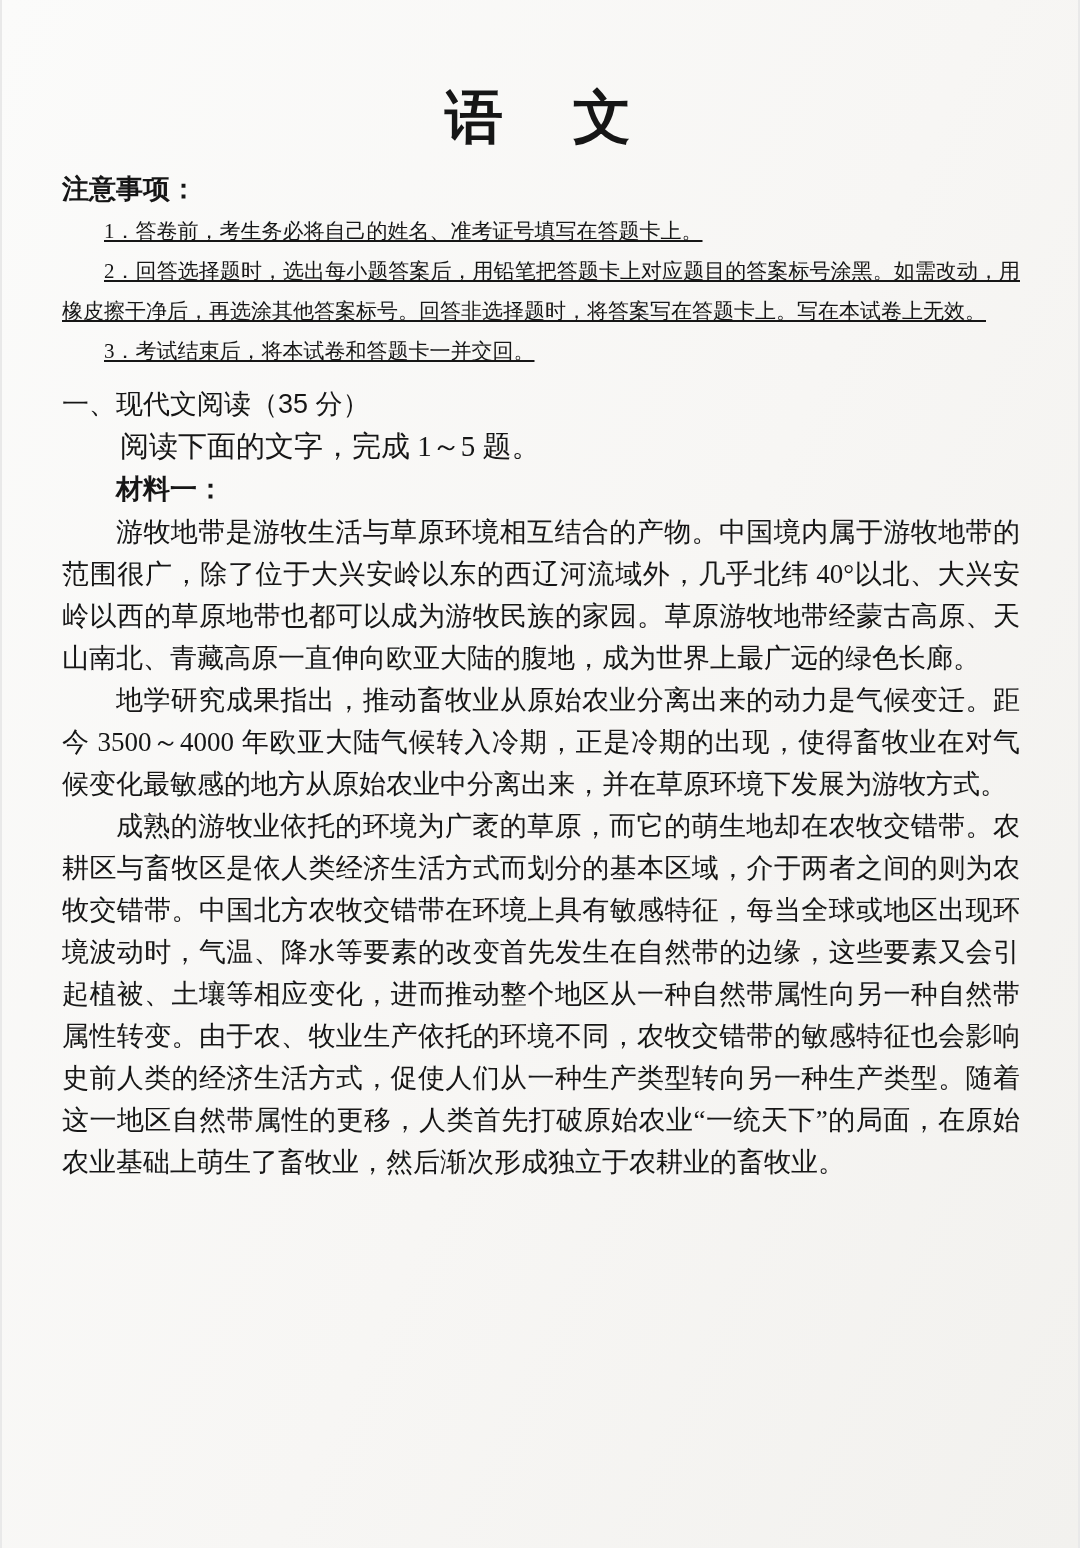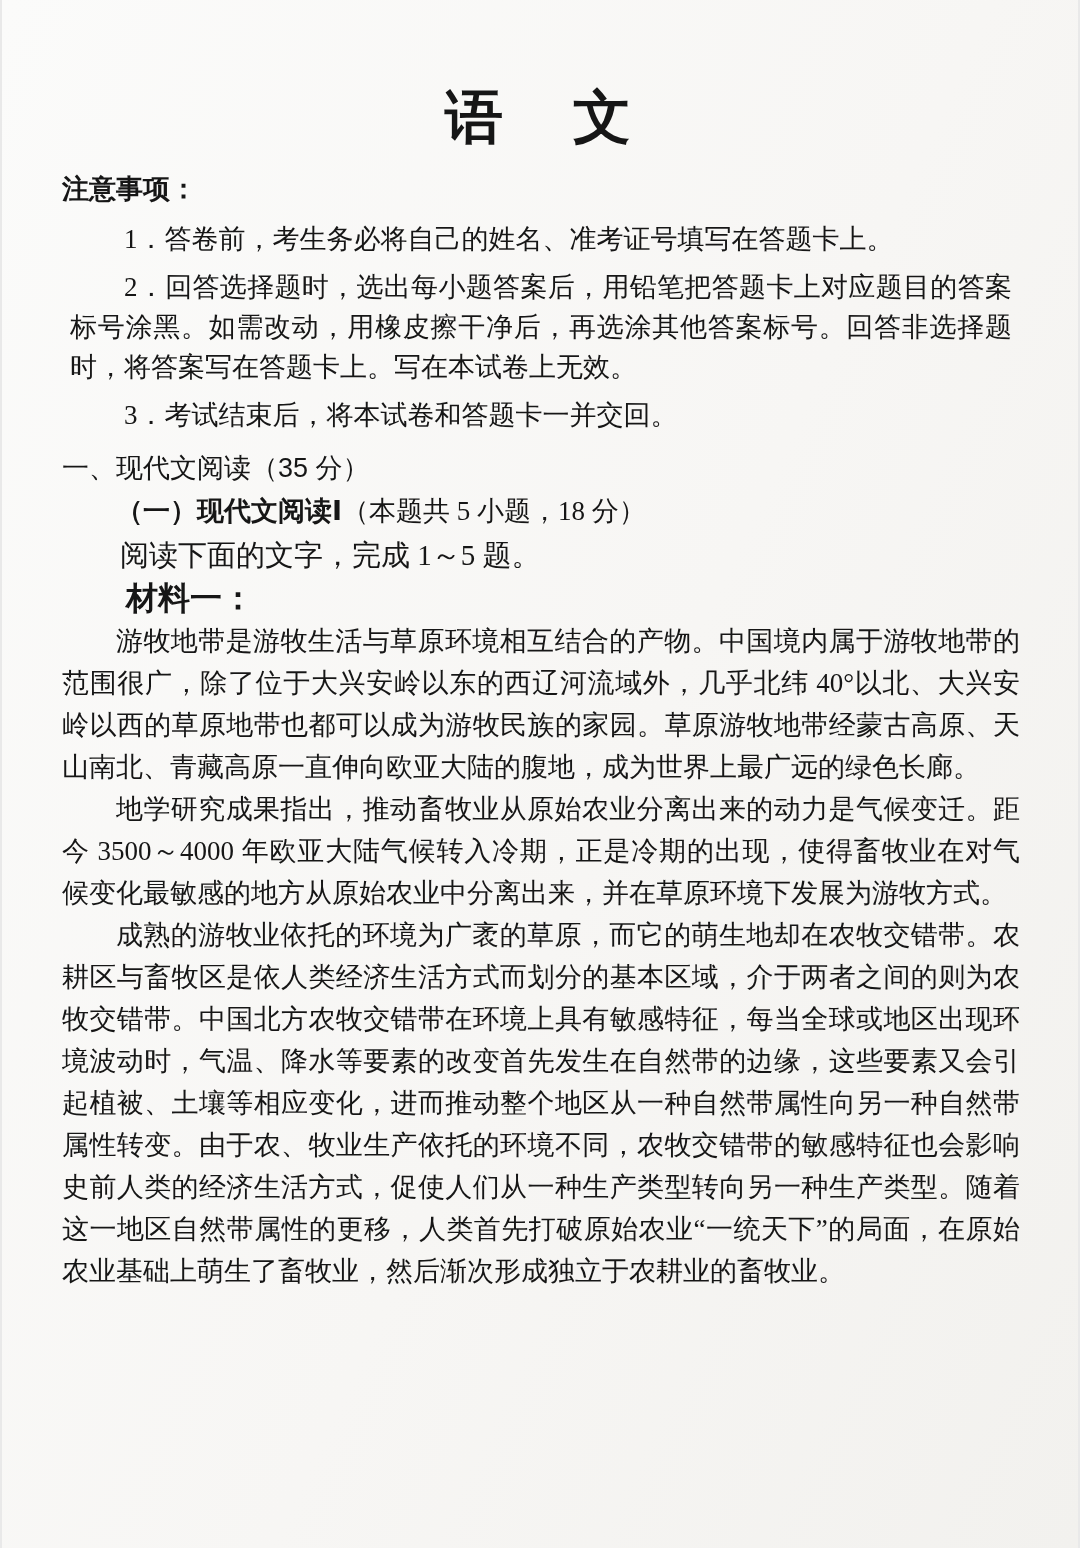--- a/index.html
+++ b/index.html
@@ -27,25 +27,26 @@
     font-weight: bold;
     letter-spacing: 6px;
   }
   .notice-heading {
     font-size: 27px;
     line-height: 40px;
     font-weight: bold;
     font-family: Liberation Mono, monospace;
   }
   .notice-item {
-    margin: 8px;
-    font-size: 27px;
+    margin: 0;
+    font-size: 21px;
     line-height: 40px;
     text-indent: 2em;
     text-align: justify;
+    text-decoration: underline;
   }
   .section-heading {
     margin-top: 12px;
     font-size: 27px;
     line-height: 42px;
     font-weight: normal;
     font-family: "Liberation Sans", "DejaVu Sans", sans-serif;
   }
   .part-heading {
     font-size: 27px;
@@ -55,21 +56,21 @@
   .part-heading .bold {
     font-weight: bold;
     font-family: "Liberation Sans", "DejaVu Sans", sans-serif;
   }
   .instruction {
     font-size: 29px;
     line-height: 43px;
     text-indent: 2em;
   }
   .material-label {
-    font-size: 32px;
+    font-size: 27px;
     line-height: 43px;
     text-indent: 2em;
     font-weight: bold;
     font-family: Liberation Sans, sans-serif;
   }
   .para {
     margin: 0;
     font-size: 27px;
     line-height: 42px;
     text-indent: 2em;
@@ -96,23 +97,20 @@
   <div class="notice">
     <div class="notice-heading">注意事项：</div>
     <p class="notice-item">1．答卷前，考生务必将自己的姓名、准考证号填写在答题卡上。</p>
     <p class="notice-item">2．回答选择题时，选出每小题答案后，用铅笔把答题卡上对应题目的答案标号涂黑。如需改动，用橡皮擦干净后，再选涂其他答案标号。回答非选择题时，将答案写在答题卡上。写在本试卷上无效。</p>
     <p class="notice-item">3．考试结束后，将本试卷和答题卡一并交回。</p>
   </div>
 
   <div class="reading">
     <div class="section-heading">一、现代文阅读（35 分）</div>
 
-    <div class="part-heading">
-      <span class="bold">（一）现代文阅读Ⅰ</span><span>（本题共 5 小题，18 分）</span>
-    </div>
 
     <div class="instruction">阅读下面的文字，完成 1～5 题。</div>
 
     <div class="material-label">材料一：</div>
 
     <p class="para">游牧地带是游牧生活与草原环境相互结合的产物。中国境内属于游牧地带的范围很广，除了位于大兴安岭以东的西辽河流域外，几乎北纬 40°以北、大兴安岭以西的草原地带也都可以成为游牧民族的家园。草原游牧地带经蒙古高原、天山南北、青藏高原一直伸向欧亚大陆的腹地，成为世界上最广远的绿色长廊。</p>
     <p class="para">地学研究成果指出，推动畜牧业从原始农业分离出来的动力是气候变迁。距今 3500～4000 年欧亚大陆气候转入冷期，正是冷期的出现，使得畜牧业在对气候变化最敏感的地方从原始农业中分离出来，并在草原环境下发展为游牧方式。</p>
     <p class="para">成熟的游牧业依托的环境为广袤的草原，而它的萌生地却在农牧交错带。农耕区与畜牧区是依人类经济生活方式而划分的基本区域，介于两者之间的则为农牧交错带。中国北方农牧交错带在环境上具有敏感特征，每当全球或地区出现环境波动时，气温、降水等要素的改变首先发生在自然带的边缘，这些要素又会引起植被、土壤等相应变化，进而推动整个地区从一种自然带属性向另一种自然带属性转变。由于农、牧业生产依托的环境不同，农牧交错带的敏感特征也会影响史前人类的经济生活方式，促使人们从一种生产类型转向另一种生产类型。随着这一地区自然带属性的更移，人类首先打破原始农业“一统天下”的局面，在原始农业基础上萌生了畜牧业，然后渐次形成独立于农耕业的畜牧业。</p>
   </div>
 

